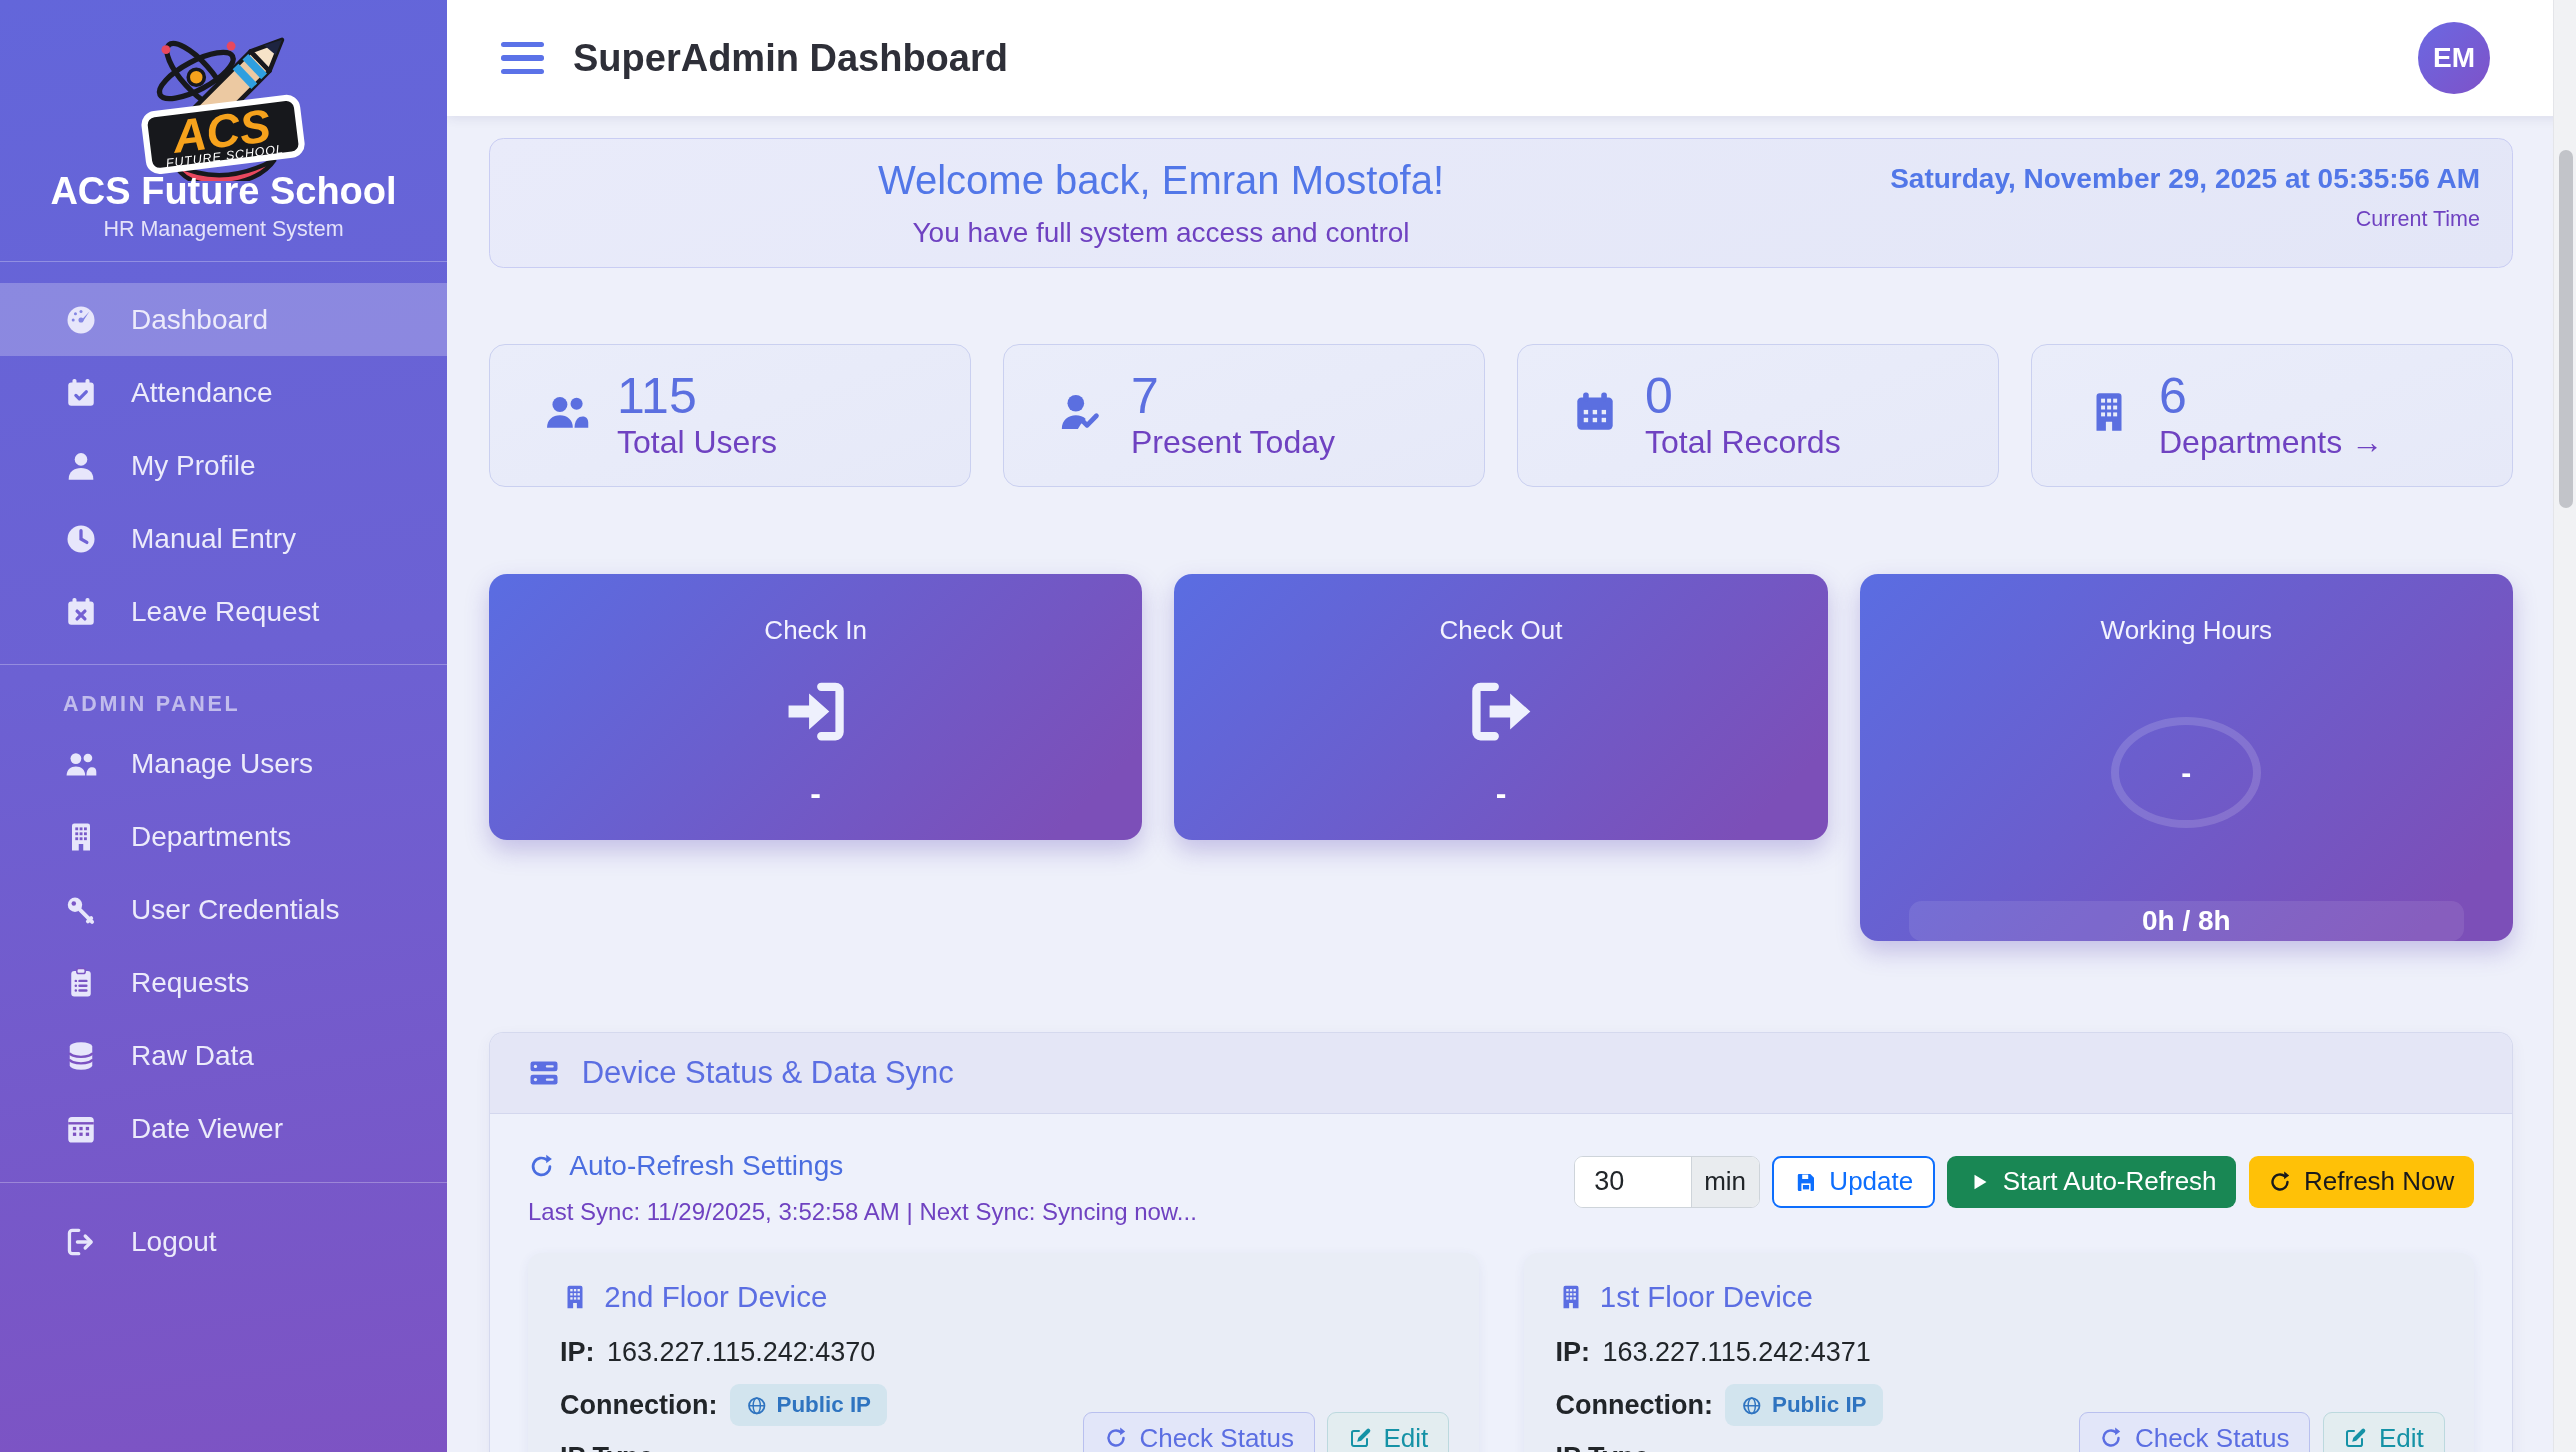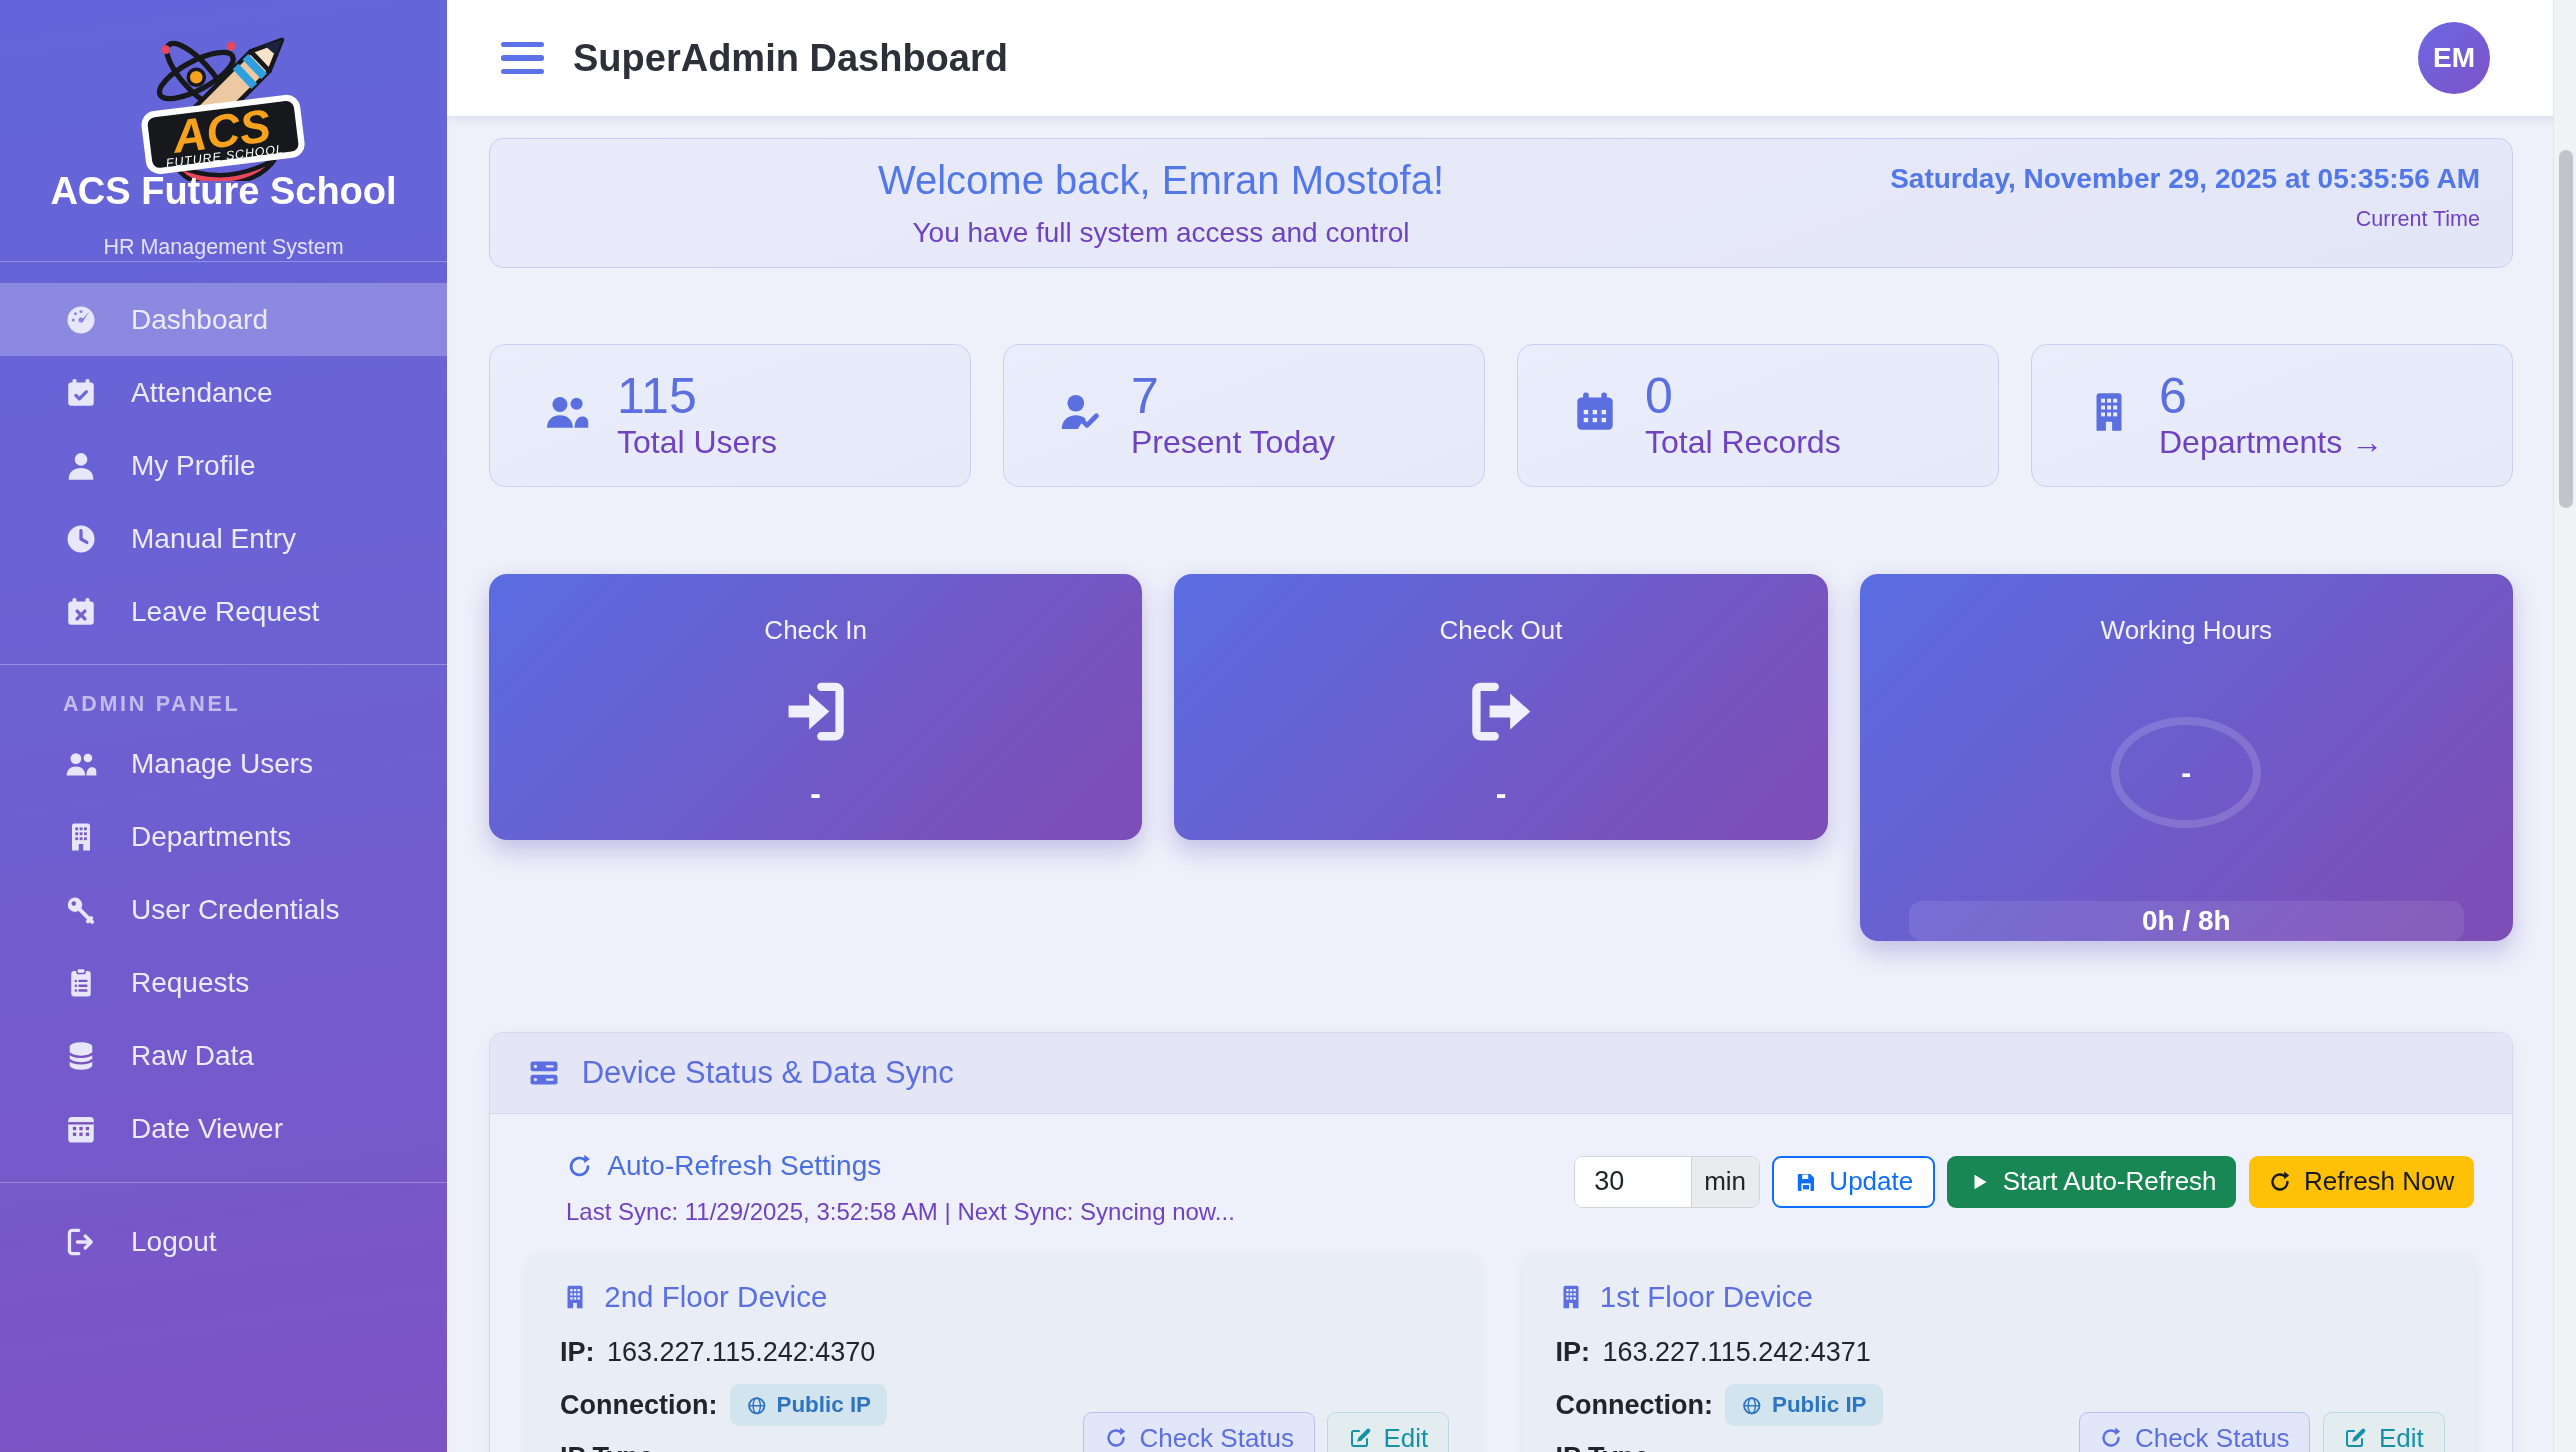--- a/index.html
+++ b/index.html
@@ -5,21 +5,21 @@
   * { margin:0; padding:0; box-sizing:border-box; }
   body { font-family:"Liberation Sans","DejaVu Sans",sans-serif; }
   .app { position:relative; width:2576px; height:1453px; background:#eef0fa; overflow:hidden; }
 
   
   .sidebar { position:absolute; left:0; top:0; width:447px; height:1453px;
     background:linear-gradient(172deg,#6366da 0%,#6c61d3 45%,#7d53c3 100%); color:#ecebfb; z-index:5; }
   .logo-area { height:261px; text-align:center; padding-top:19.7px; }
   .logo-area svg { display:block; margin:0 auto; }
   .school-name { font-size:38px; font-weight:bold; color:#ffffff; text-align:center; margin-top:-10.7px; }
-  .tagline { font-size:21.5px; color:#e4e2f9; text-align:center; margin-top:22px; }
+  .tagline { font-size:21.5px; color:#e4e2f9; text-align:center; margin-top:4px; }
   .side-divider { height:0.9px; background:rgba(255,255,255,.28); }
   .nav-list { padding-top:21.5px; }
   .nav-item { display:flex; align-items:center; gap:32px; padding-left:63px; height:73px; font-size:28px; color:#ecebfb; cursor:pointer; }
   .nav-item.active { background:rgba(255,255,255,.24); }
   .nav-icon { width:36px; height:36px; flex:0 0 36px; color:#e7e6fb; }
   .nav-icon svg { width:100%; height:100%; display:block; }
   .section-label { margin:27px 0 10.7px 63px; font-size:21.5px; font-weight:bold; letter-spacing:2.7px; color:rgba(255,255,255,.58); }
   .logout-gap { margin-top:16px; }
   .logout-item { margin-top:23px; }
 
@@ -71,21 +71,21 @@
     font-size:28px; font-weight:bold; }
 
   
   .device-section { margin-top:91px; background:#eef1fb; border:0.9px solid #d5d9ee; border-bottom:none;
     border-radius:14.3px 14.3px 0 0; overflow:hidden; box-shadow:0 5.4px 16px rgba(60,60,120,.06); }
   .device-header { height:81px; background:#e4e6f6; border-bottom:1.8px solid #d3d7ee;
     display:flex; align-items:center; gap:19.7px; padding:0 36px; color:#5b6ee2; font-size:31px; }
   .hdd-icon { width:36px; height:36px; color:#5b6ee2; }
   .hdd-icon svg { width:100%; height:100%; display:block; }
   .device-body { padding:36px 38px 54px; }
-  .sync-row { display:flex; align-items:flex-start;margin-left:38px; }
+  .sync-row { display:flex; align-items:flex-start; }
   .sync-title { display:flex; align-items:center; gap:14.3px; color:#4a6de0; font-size:28px; }
   .sync-icon { width:27px; height:27px; color:#4a6de0; }
   .sync-icon svg, .btn svg { width:100%; height:100%; display:block; }
   .sync-status { font-size:24px; color:#6f42c1; margin-top:16px; }
   .sync-controls { margin-left:auto; display:flex; align-items:center; gap:12.5px; margin-top:5.4px; }
   .interval-group { display:flex; height:52px; border:1.8px solid #ced4da; border-radius:9px; overflow:hidden; background:#fff; }
   .interval-input { width:116px; border:none; outline:none; font-size:27px; padding:0 19.7px; color:#212529;
     font-family:inherit; }
   .interval-unit { width:68px; background:#e9ecef; border-left:1.8px solid #ced4da; display:flex;
     align-items:center; justify-content:center; font-size:26px; color:#212529; }

